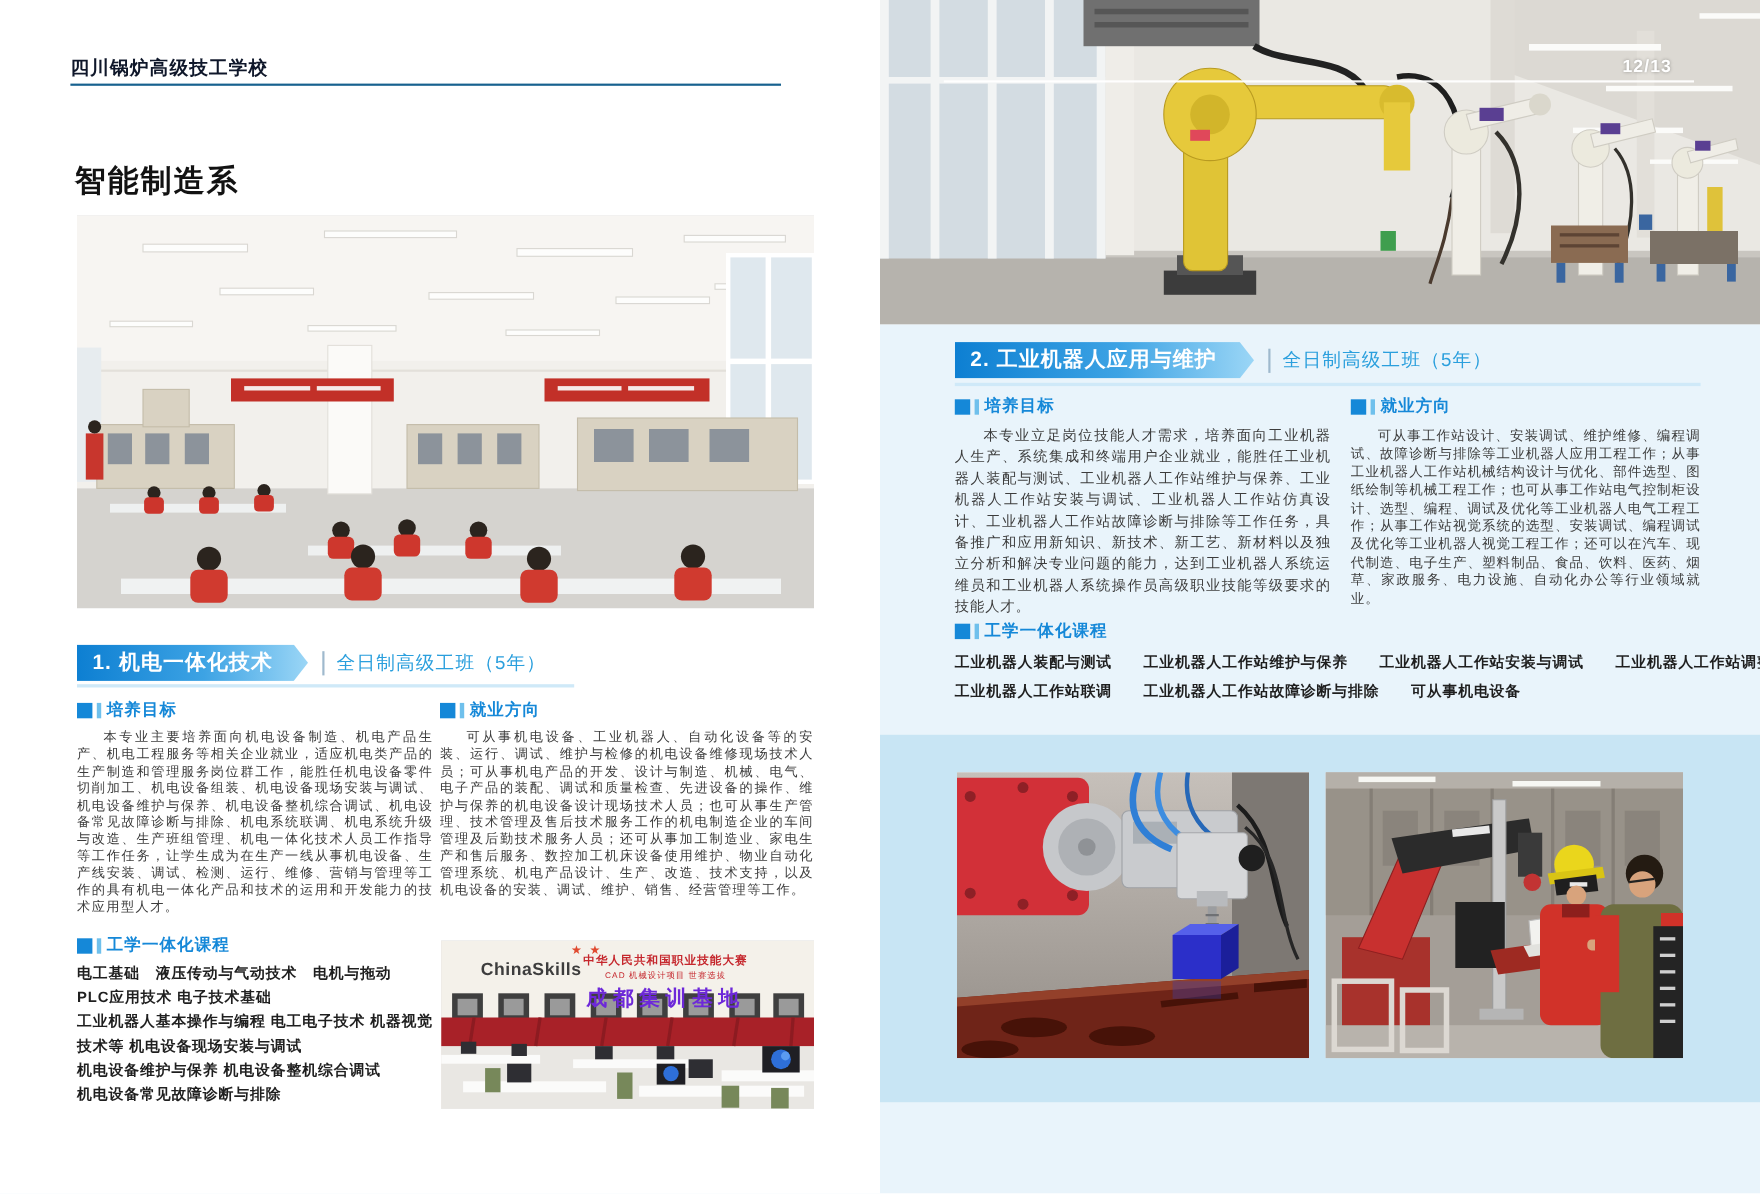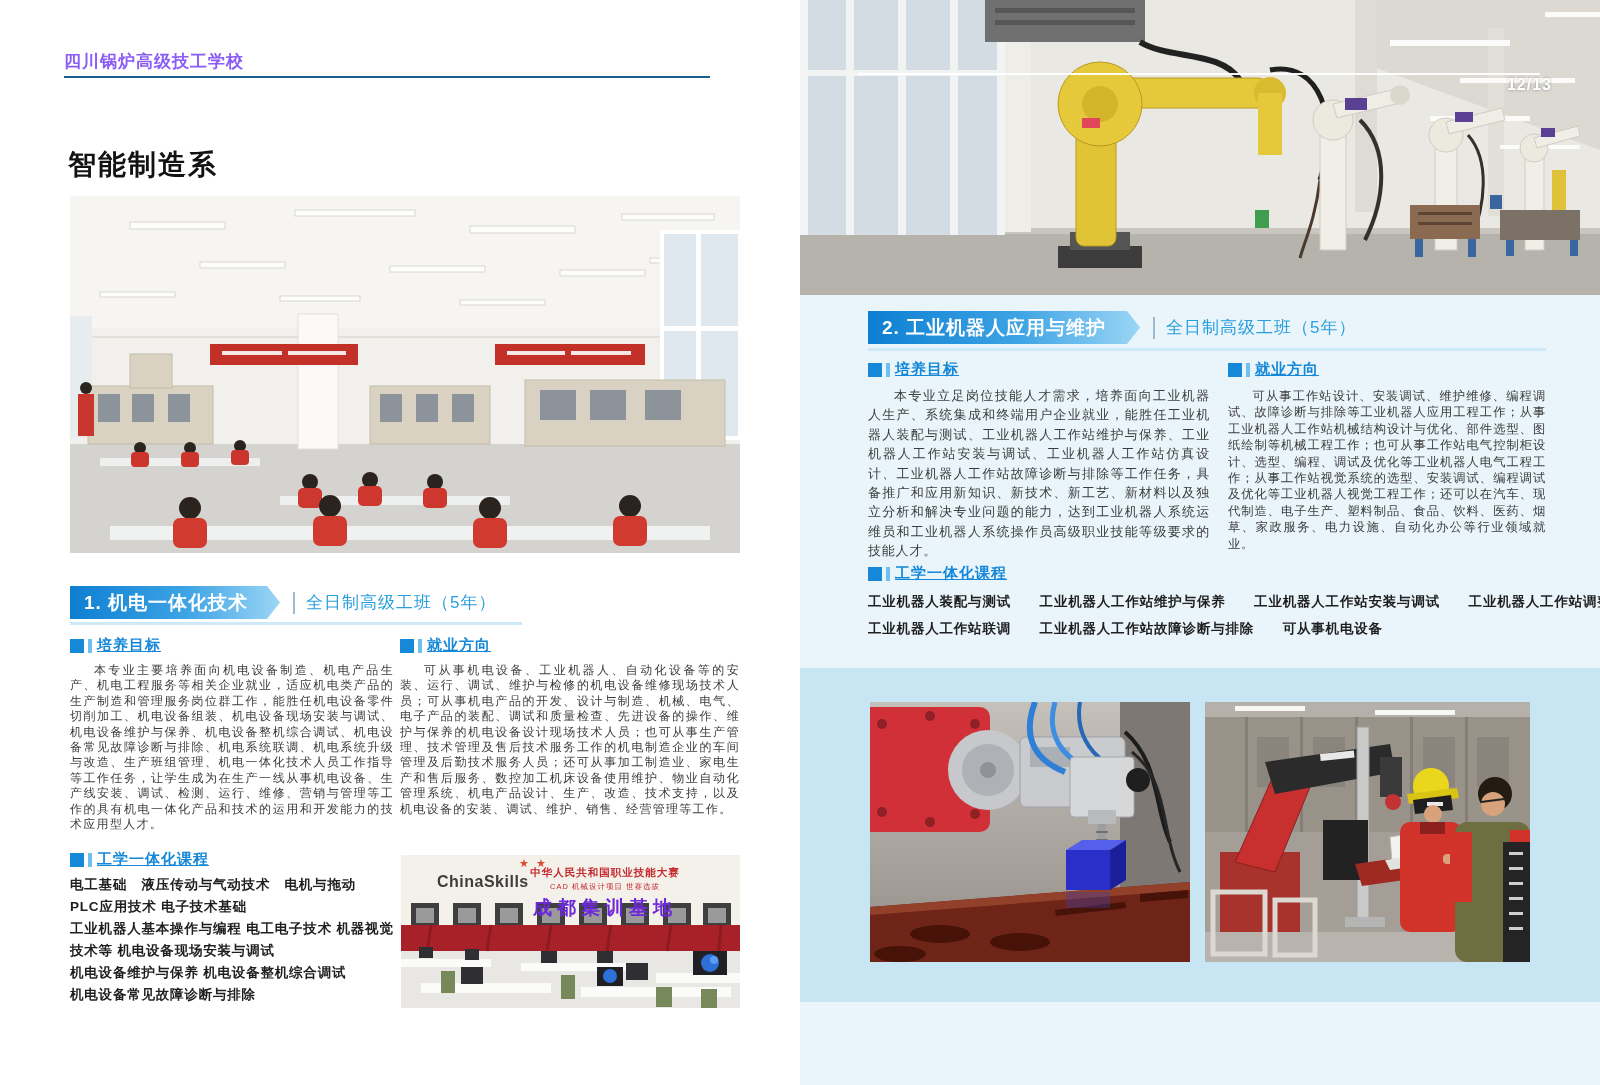--- a/index.html
+++ b/index.html
@@ -3,34 +3,34 @@
 <meta charset="utf-8">
 <style>
   html,body { margin:0; padding:0; background:#ffffff; }
   body { font-family:"Liberation Sans","DejaVu Sans",sans-serif; }
   #stage { position:relative; width:1600px; height:1085px; background:#ffffff; overflow:hidden; }
   .abs { position:absolute; }
   .page { position:absolute; top:0; height:1085px; }
   #left-page { left:0; width:800px; background:#ffffff; }
   #right-page { left:800px; width:800px; background:#e9f4fb; }
 
-  .header-text { color:#8b5cf6; font-weight:bold; font-size:17px; letter-spacing:1px; }
+  .header-text { color:#0f172a; font-weight:bold; font-size:17px; letter-spacing:1px; }
   .header-line { height:2px; background:#17618f; }
   .dept-title { color:#121212; font-weight:bold; font-size:28px; letter-spacing:2px; }
 
   .program-row { position:absolute; display:flex; align-items:center; height:33px; }
   .banner { height:33px; line-height:33px; color:#ffffff; font-weight:bold; font-size:19px;
             letter-spacing:1px; padding:0 24px 0 14px; box-sizing:border-box;
             background:linear-gradient(90deg,#0d7fd2 0%,#3da3e4 55%,#9bd6f6 100%);
             clip-path:polygon(0 0, calc(100% - 13px) 0, 100% 50%, calc(100% - 13px) 100%, 0 100%); }
   .sub-divider { width:2px; height:22px; background:#9fb9cd; margin:0 11px 0 13px; }
   .subtitle { color:#2a9fdd; font-size:17px; letter-spacing:1px; white-space:nowrap; }
   .rule { position:absolute; height:3px; background:#cfe9f8; }
 
-  .col-heading { position:absolute; display:flex; align-items:center; color:#1588d8; font-weight:bold; font-size:15px; letter-spacing:1px;text-decoration:underline; }
+  .col-heading { position:absolute; display:flex; align-items:center; color:#1588d8; font-weight:bold; font-size:15px; letter-spacing:1px; }
   .marker { width:14px; height:14px; background:#1588d8; margin-right:13px; position:relative; flex:0 0 auto; }
   .marker::after { content:""; position:absolute; left:18px; top:0; width:4px; height:14px; background:#6fc0ec; }
 
   .body-text { position:absolute; color:#3c3c3c; text-align:justify; text-indent:2em; }
   .bt-sm { font-size:12px; line-height:15.4px; letter-spacing:1.3px; }
   .bt-md { font-size:13px; line-height:19.4px; letter-spacing:0.8px; }
   .bt-sm2 { font-size:12.3px; line-height:16.4px; letter-spacing:0.8px; }
 
   .course-list { position:absolute; }
   .course-line { font-weight:bold; color:#1f1f1f; font-size:13.5px; line-height:22px; letter-spacing:0.8px; }
@@ -341,21 +341,21 @@
             <rect x="615" y="239" width="8" height="18"></rect>
             <rect x="668" y="239" width="8" height="18"></rect>
             <rect x="706" y="240" width="8" height="16"></rect>
             <rect x="770" y="240" width="8" height="16"></rect>
             <rect x="690" y="195" width="12" height="14"></rect>
           </g>
         <rect x="455" y="210" width="14" height="18" fill="#3f9e4e"></rect>
       </svg>
     </div>
     <div class="page-line" style="left:58px; top:73px; width:682px;"></div>
-    <div class="page-num" style="right:48px; top:52px;margin-top:24px;">12/13</div>
+    <div class="page-num" style="right:80px; top:52px;">12/13</div>
 
     <div class="program-row" style="left:68px; top:311px;">
       <div class="banner" style="width:272px;">2. 工业机器人应用与维护</div>
       <div class="sub-divider"></div>
       <div class="subtitle">全日制高级工班（5年）</div>
     </div>
     <div class="rule" style="left:68px; top:348px; width:678px;"></div>
 
     <div class="col-heading" style="left:68px; top:360px;">
       <span class="marker"></span>

